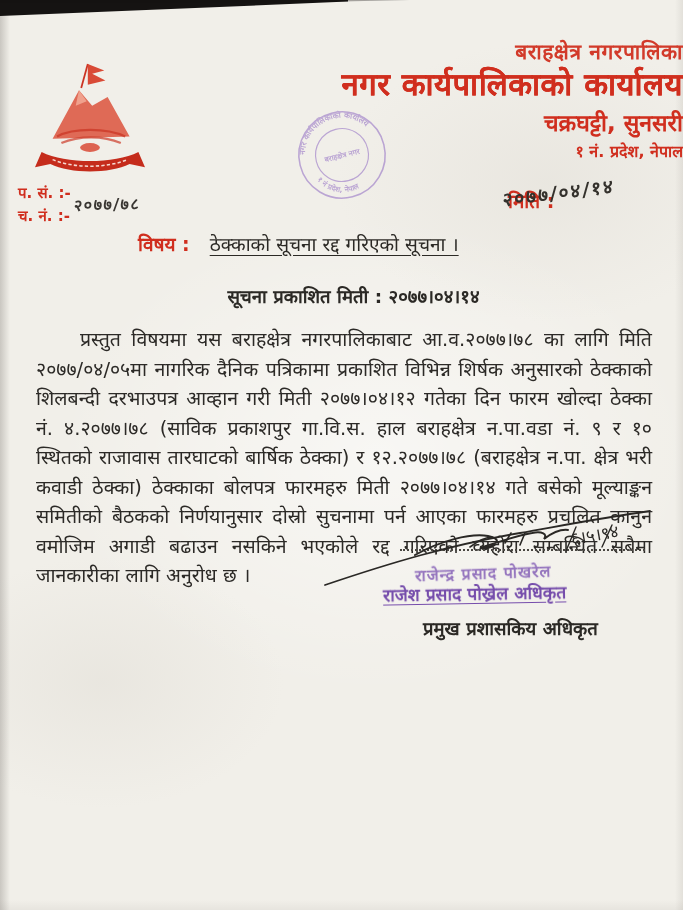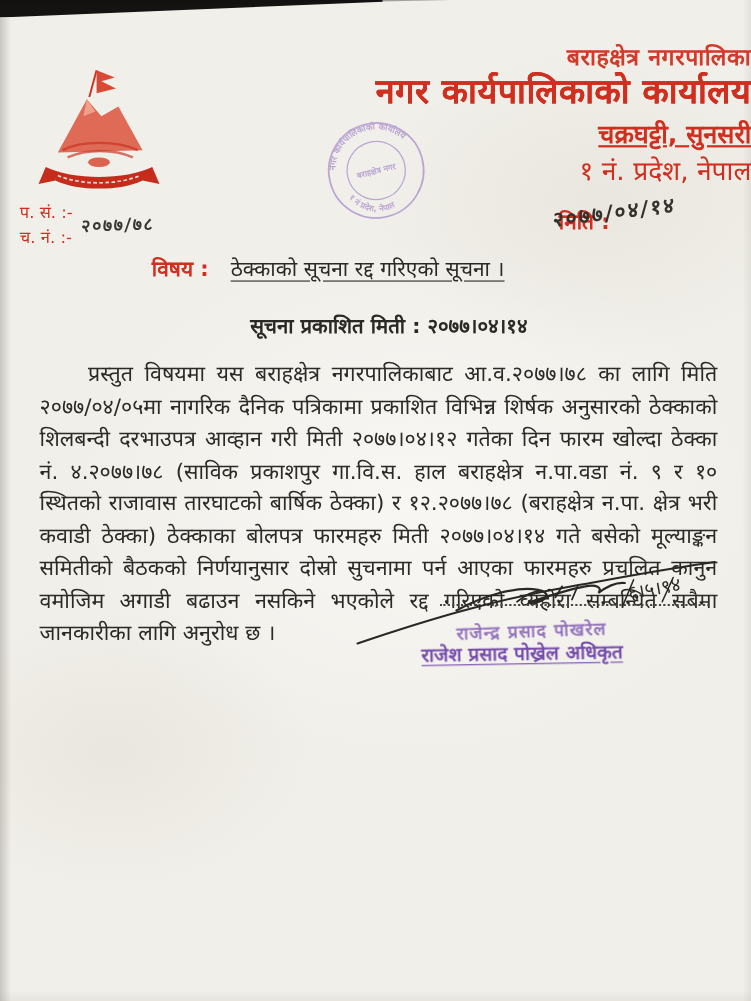--- a/index.html
+++ b/index.html
@@ -32,26 +32,26 @@
   .scan-wedge2{
     position:absolute;top:0;left:0;width:683px;height:3px;background:rgba(20,18,16,.35);
     clip-path:polygon(0 0,60% 0,40% 100%,0 100%);
   }
 
   
   .emblem{position:absolute;left:24px;top:50px;width:132px;height:140px;}
   .hdr{position:absolute;left:0;top:42px;width:100%;text-align:right;line-height:1;}
   .hdr .l1{font-size:21px;color:#d23a2a;font-weight:600;letter-spacing:.5px;}
   .hdr .l2{font-size:31px;color:#d02e1e;font-weight:800;margin-top:6px;letter-spacing:.5px;text-shadow:0 0 .6px #d02e1e;}
-  .hdr .l3{font-size:23px;color:#d02e1e;font-weight:800;margin-top:12px;text-decoration:underline;}
-  .hdr .l4{font-size:24px;color:#d02e1e;font-weight:400;margin-top:9px;}
+  .hdr .l3{font-size:23px;color:#d02e1e;font-weight:800;margin-top:12px;}
+  .hdr .l4{font-size:16px;color:#d02e1e;font-weight:700;margin-top:9px;}
   .hdr-stamp{position:absolute;left:293px;top:106px;width:98px;height:98px;opacity:.52;transform:rotate(-14deg);}
 
   
-  .ref-labels{position:absolute;left:18px;top:182px;color:#d02e1e;font-size:15px;font-weight:400;line-height:23px;}
+  .ref-labels{position:absolute;left:18px;top:182px;color:#d02e1e;font-size:15px;font-weight:700;line-height:23px;}
   .ref-hand{
     position:absolute;left:74px;top:193px;font-size:16px;color:#3a3733;
     transform:rotate(-1.5deg) skewX(-4deg);letter-spacing:1.5px;font-weight:600;
   }
   .date-group{position:absolute;left:508px;top:188px;}
   .date-label{color:#d02e1e;font-size:19px;font-weight:700;}
   .date-hand{
     position:absolute;left:-6px;top:-12px;width:170px;
     font-size:19px;color:#34312c;font-weight:600;letter-spacing:2px;
     transform:rotate(-7deg) skewX(-6deg);white-space:nowrap;
@@ -186,15 +186,16 @@
     <div class="sig-dots"></div>
     <svg class="sig-svg" width="360" height="90" viewBox="0 0 360 90">
       <path d="M5,82 C70,60 130,42 200,30 C240,23 280,15 330,8" fill="none" stroke="#2a2825" stroke-width="1.8" stroke-linecap="round"></path>
       <path d="M95,52 C120,38 150,30 168,33 C185,36 175,46 160,45 C175,40 195,33 212,30 C222,28 228,31 224,36 C232,30 240,26 248,27" fill="none" stroke="#2a2825" stroke-width="2" stroke-linecap="round"></path>
       <path d="M150,44 C158,38 166,34 172,34 M185,40 l6,-10 M200,42 l5,-12" fill="none" stroke="#2a2825" stroke-width="1.6" stroke-linecap="round"></path>
       <text x="252" y="42" font-size="17" fill="#2a2825" transform="rotate(-10 252 42)">६।५।९४</text>
       <path d="M246,48 l10,-24 M282,44 l10,-22" fill="none" stroke="#2a2825" stroke-width="1.4" stroke-linecap="round"></path>
     </svg>
     <div class="stamp1">राजेन्द्र प्रसाद पोखरेल</div>
     <div class="stamp2">राजेश प्रसाद पोख्रेल अधिकृत</div>
+    <div class="desig">प्रमुख प्रशासकिय अधिकृत</div>
   </div>
 
 </div>
 
 </body></html>

